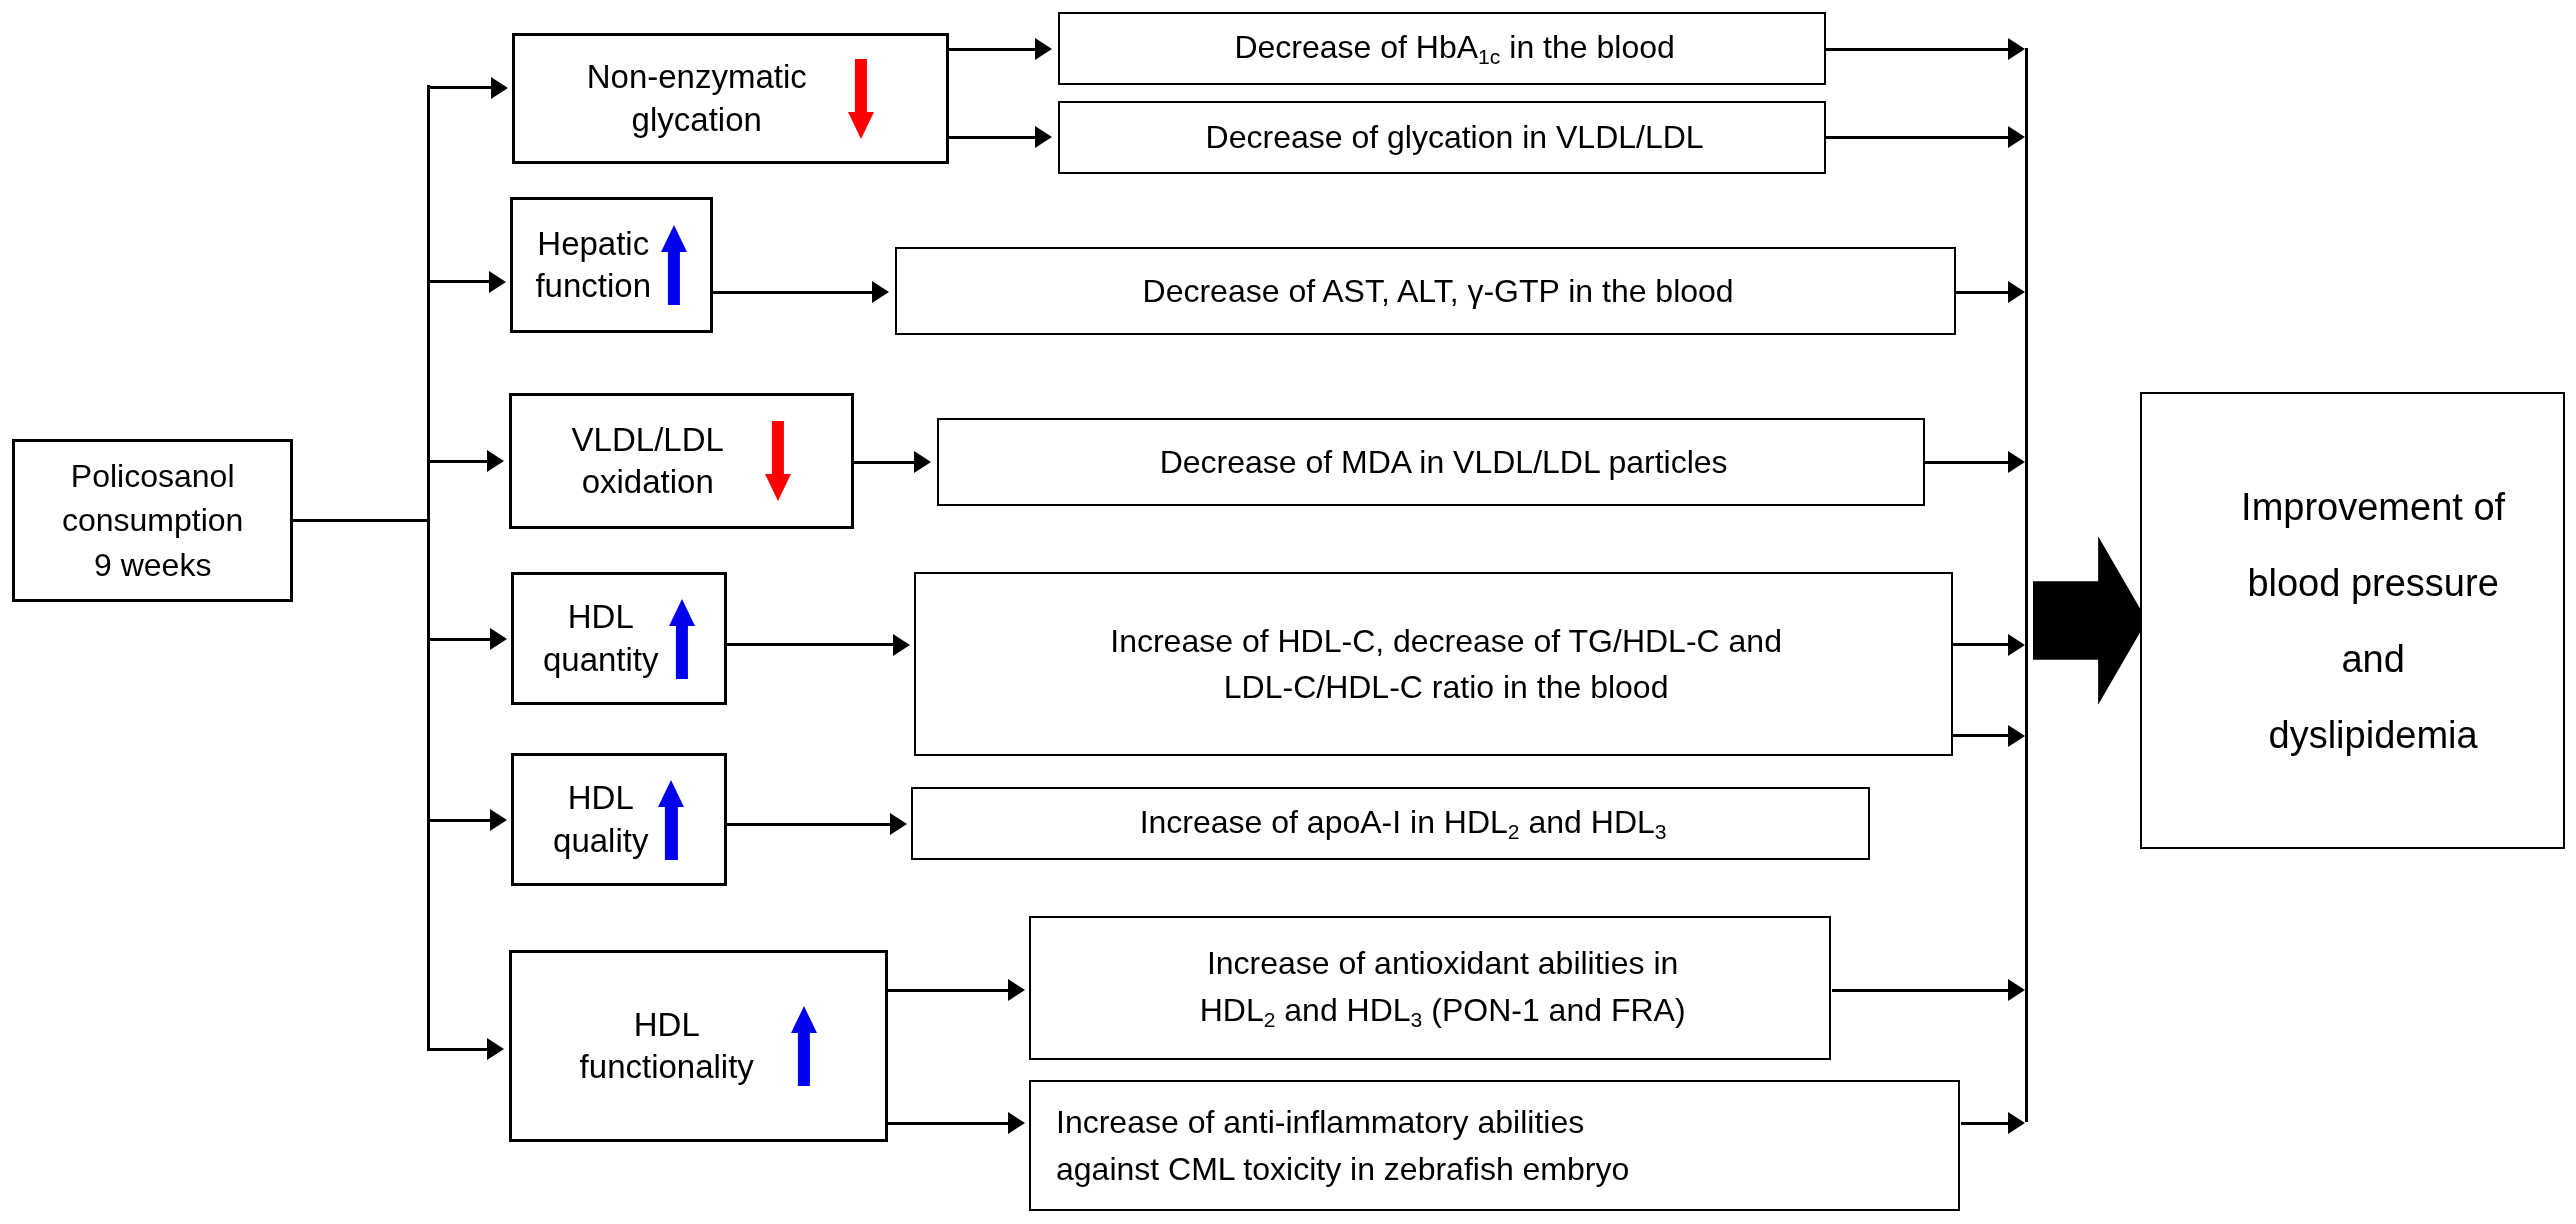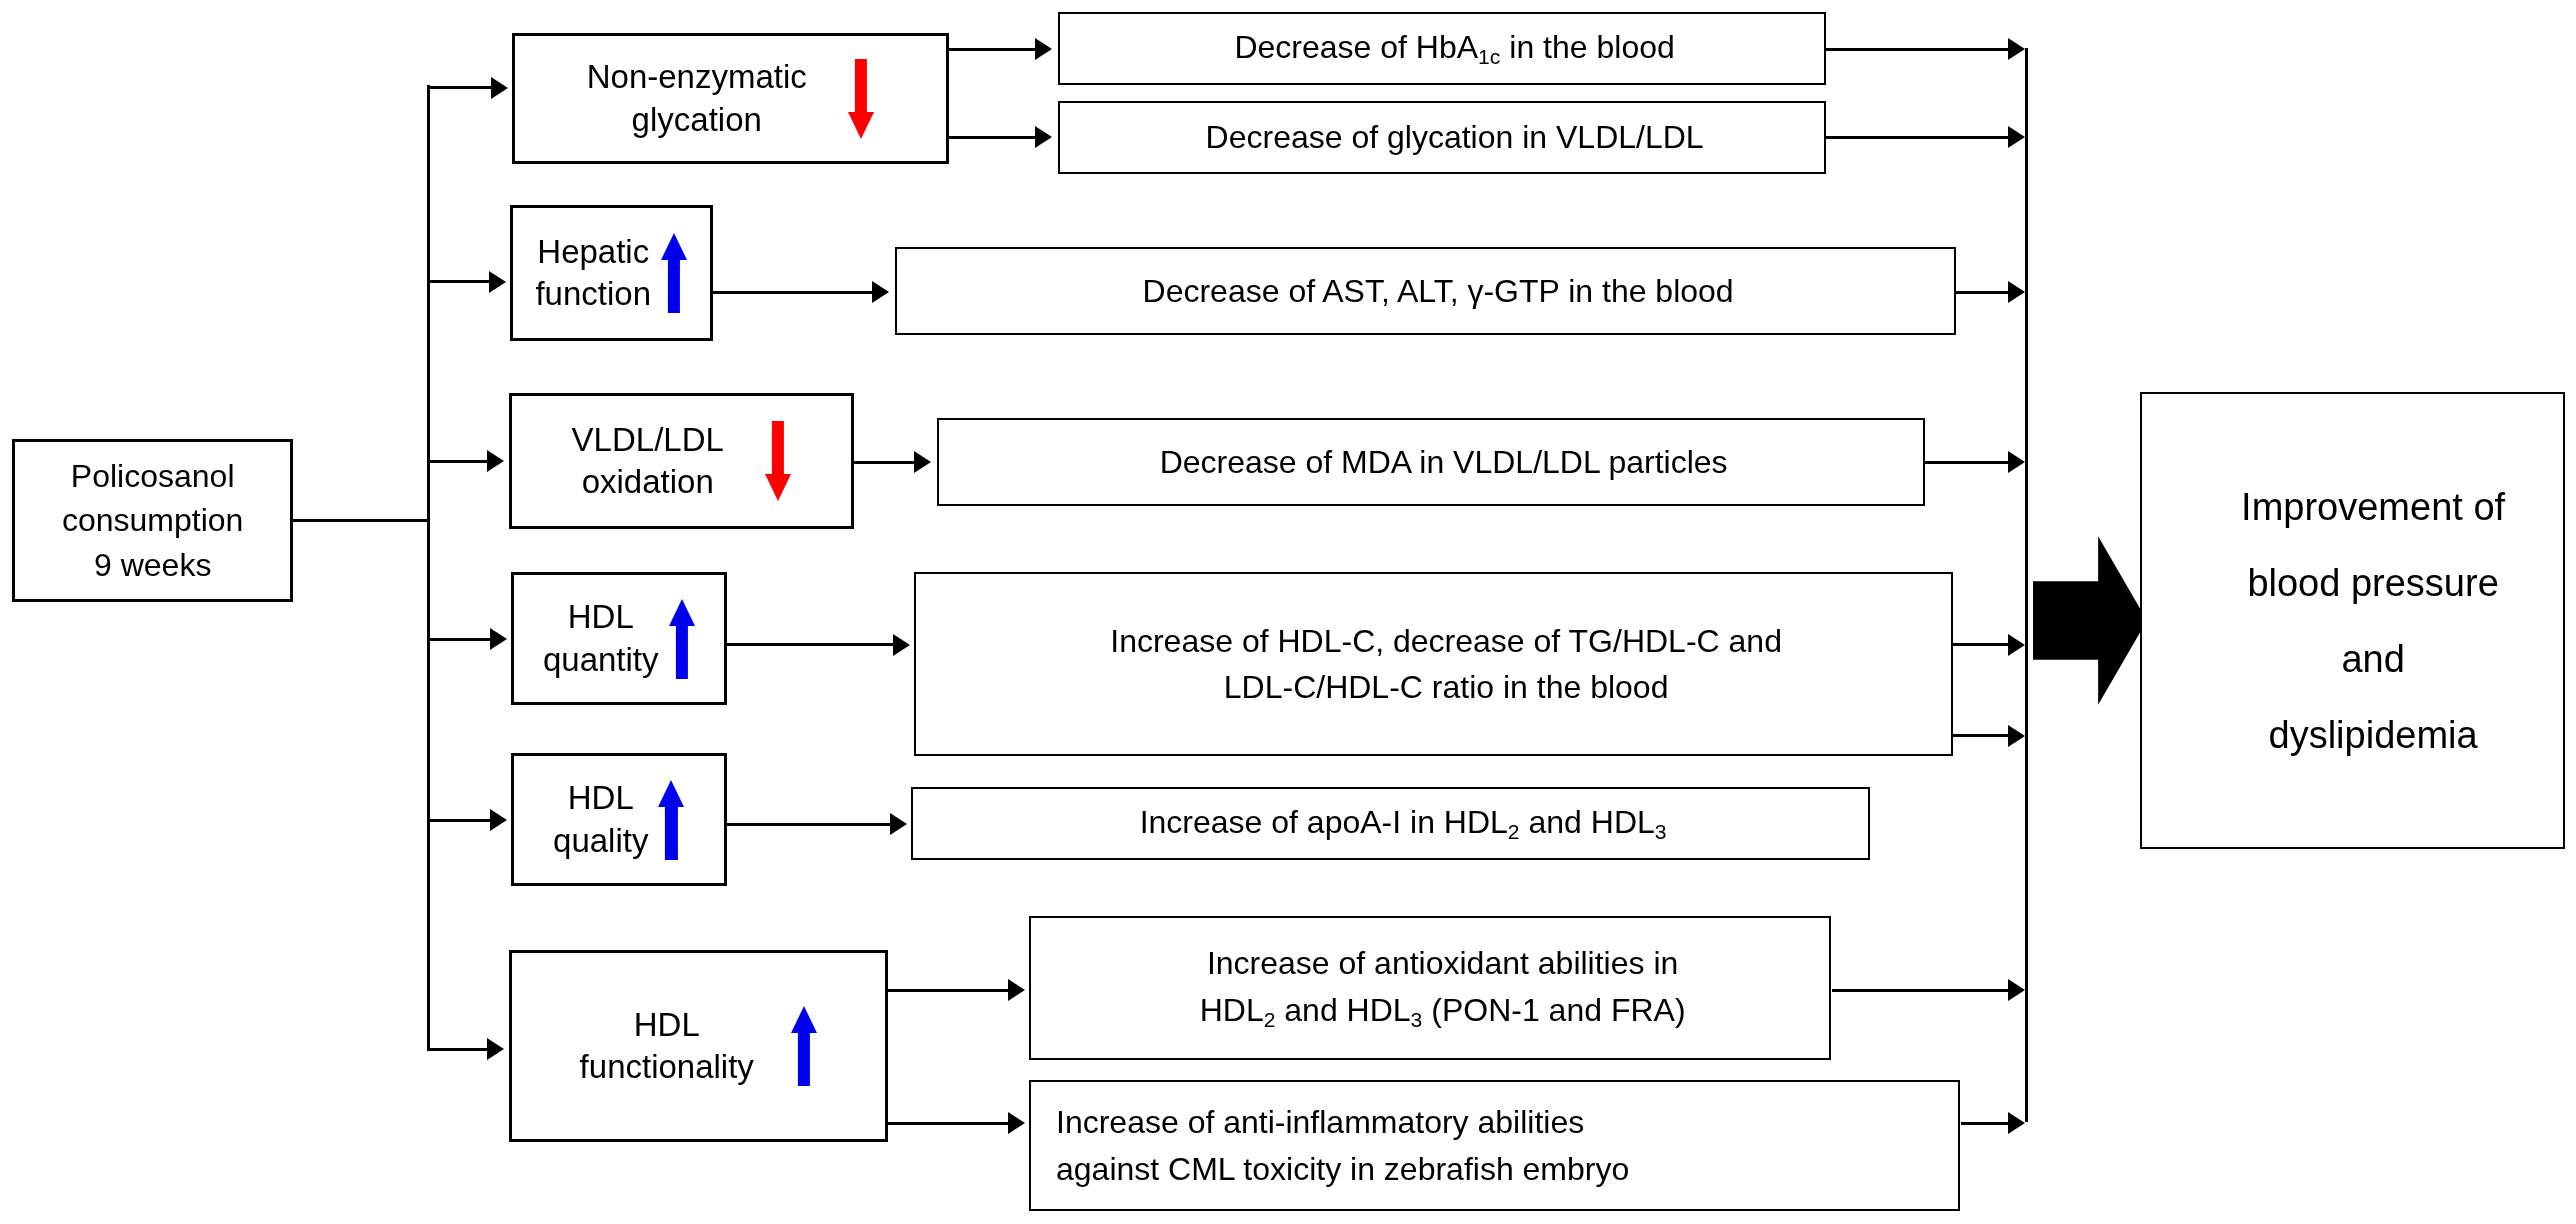--- a/index.html
+++ b/index.html
@@ -68,21 +68,21 @@
   
   .eff {
     font-size: 32px;
     border-width: 2.7px;
     padding-left: 32px;
   }
   .eff .ln { line-height: 1.45; }
 
   
   #mech-0 { left: 512px;  top: 33px;   width: 437px; height: 131px; }
-  #mech-1 { left: 510px;  top: 205px;  width: 203px; height: 136px; }
+  #mech-1 { left: 510px;  top: 197px;  width: 203px; height: 136px; }
   #mech-2 { left: 509px;  top: 393px;  width: 345px; height: 136px; }
   #mech-3 { left: 511px;  top: 572px;  width: 216px; height: 133px; }
   #mech-4 { left: 511px;  top: 753px; width: 216px; height: 133px; }
   #mech-5 { left: 509px;  top: 950px; width: 379px; height: 192px; }
 
   
   #eff-0 { left: 1058px; top: 12.2px;   width: 768px; height: 73px; }
   #eff-1 { left: 1058px; top: 101px;  width: 768px; height: 73px; }
   #eff-2 { left: 895px; top: 247px;  width: 1061px; height: 88px; }
   #eff-3 { left: 937px; top: 418px;  width: 988px; height: 88px; }

